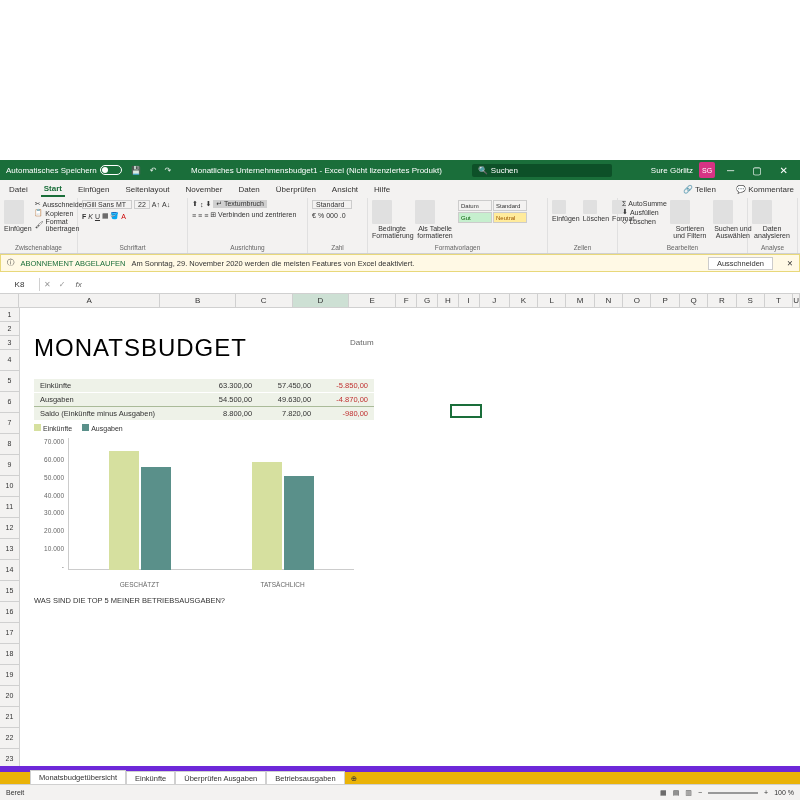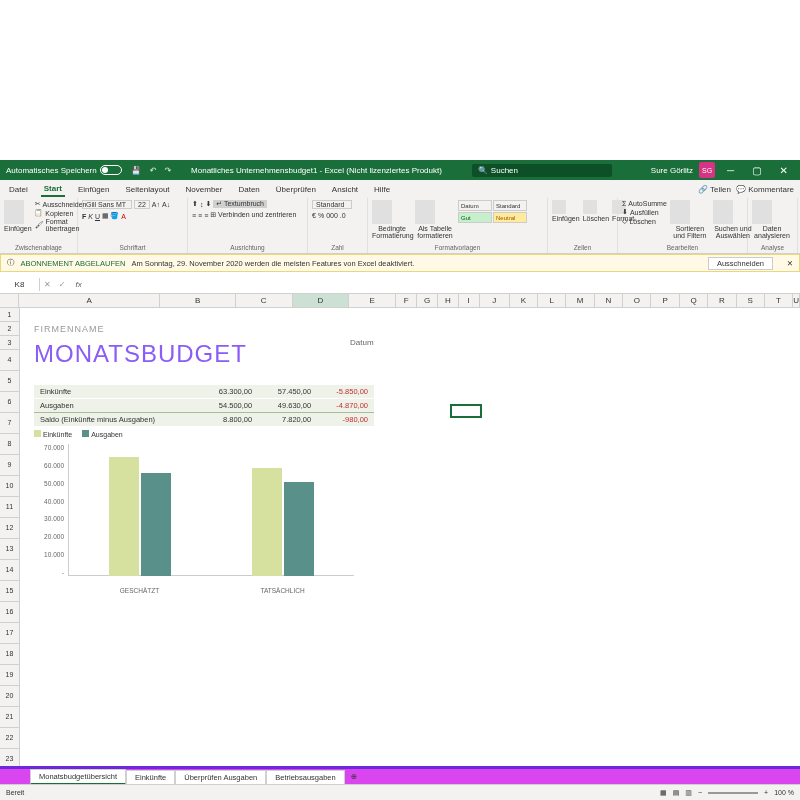--- a/index.html
+++ b/index.html
@@ -12,21 +12,21 @@
 .titlebar .qat{display:flex;gap:8px;margin-left:10px}
 .titlebar .qat span{opacity:.85}
 .titlebar .doc{margin-left:20px}
 .titlebar .search{margin-left:30px;background:#0d5028;padding:2px 6px;border-radius:2px;display:flex;align-items:center;gap:3px;width:140px}
 .titlebar .user{margin-left:auto;display:flex;align-items:center;gap:6px}
 .titlebar .avatar{width:16px;height:16px;background:#d63384;border-radius:2px;display:flex;align-items:center;justify-content:center;font-size:7px}
 .titlebar .wbtn{padding:0 6px;font-size:10px}
 .tabs{position:absolute;top:180px;left:0;right:0;height:18px;background:#f3f2f1;display:flex;align-items:center;padding:0 6px;font-size:8px;gap:10px}
 .tabs .tab{padding:2px 3px;cursor:pointer;color:#323130}
 .tabs .tab.active{border-bottom:2px solid #1a6e3a;color:#1a6e3a;font-weight:600}
-.tabs .right{margin-left:auto;display:flex;gap:5px}
+.tabs .right{margin-left:auto;display:flex;gap:20px}
 .ribbon{position:absolute;top:198px;left:0;right:0;height:56px;background:#f3f2f1;border-bottom:1px solid #d0d0d0;display:flex;font-size:7px;overflow:hidden}
 .rgroup{border-right:1px solid #e0e0e0;padding:2px 4px;display:flex;flex-direction:column;justify-content:space-between}
 .rgroup .label{text-align:center;color:#666;font-size:6.5px;margin-top:1px}
 .rgroup .content{display:flex;gap:3px;flex:1;align-items:flex-start}
 .rcol{display:flex;flex-direction:column;gap:1px}
 .rrow{display:flex;gap:2px;align-items:center}
 .ricon{width:14px;height:14px;background:#e0e0e0;border-radius:1px}
 .ricon.lg{width:20px;height:24px}
 .notice{position:absolute;top:254px;left:0;right:0;height:18px;background:#fff9e5;border:1px solid #e8d87a;display:flex;align-items:center;padding:0 6px;font-size:7.5px;gap:6px}
 .notice .badge{color:#1a6e3a;font-weight:400}
@@ -38,21 +38,21 @@
 .colhdr{position:absolute;top:294px;left:0;right:0;height:14px;background:#f3f2f1;border-bottom:1px solid #d0d0d0;display:flex;font-size:8px}
 .colhdr .rh{width:20px;border-right:1px solid #d0d0d0}
 .colhdr .c{border-right:1px solid #d0d0d0;text-align:center;line-height:14px;color:#333}
 .colhdr .c.sel{background:#cde0d4}
 .sheet{position:absolute;top:308px;left:0;right:0;bottom:34px;display:flex;overflow:hidden;background:#fff}
 .rownums{width:20px;background:#f3f2f1;border-right:1px solid #d0d0d0;display:flex;flex-direction:column}
 .rownums .rn{height:14px;border-bottom:1px solid #d0d0d0;text-align:center;font-size:7px;line-height:14px;color:#333}
 .rownums .rn:nth-child(n+4){height:auto;flex:0 0 auto;padding:3px 0}
 .cells{flex:1;position:relative;padding:6px 14px}
 .firmname{font-size:9px;color:#999;letter-spacing:1px;margin-top:10px}
-.monats{font-size:24px;color:#8b5cf6;letter-spacing:1px;font-weight:300;margin-top:6px}
+.monats{font-size:24px;color:#000000;letter-spacing:1px;font-weight:300;margin-top:20px}
 .datum{position:absolute;left:330px;top:30px;font-size:8px;color:#666}
 .btable{margin-top:16px;width:340px;border-collapse:collapse;font-size:7.5px}
 .btable th{background:#c8d8b8;padding:3px 6px;text-align:left;font-weight:600;color:#2a4030}
 .btable th:nth-child(n+2){text-align:right}
 .btable td{background:#eef2e8;padding:2px 6px;border-top:1px solid #fff}
 .btable td:nth-child(n+2){text-align:right}
 .btable .neg{color:#c03030}
 .btable tr:last-child td{border-top:1px solid #aabb99;}
 .overview{margin-top:12px;font-size:9px;color:#4a7a7a}
 .legend{display:flex;gap:10px;margin-top:4px;font-size:7px;align-items:center}
@@ -62,21 +62,21 @@
 .chart{width:320px;height:150px;margin-top:6px;position:relative}
 .chart .yaxis{position:absolute;left:0;top:0;bottom:18px;width:30px;display:flex;flex-direction:column-reverse;justify-content:space-between;font-size:6.5px;text-align:right;color:#666}
 .chart .plot{position:absolute;left:34px;right:0;top:0;bottom:18px;border-left:1px solid #ccc;border-bottom:1px solid #ccc}
 .chart .bars{position:absolute;left:34px;right:0;top:0;bottom:18px;display:flex;justify-content:space-around;align-items:flex-end}
 .chart .bgroup{display:flex;gap:2px;align-items:flex-end;width:80px;justify-content:center}
 .chart .bar{width:30px}
 .chart .bar.e{background:#d6e09f}
 .chart .bar.a{background:#5a908a}
 .chart .xlabels{position:absolute;left:34px;right:0;bottom:0;display:flex;justify-content:space-around;font-size:6.5px;color:#666}
 .top5{margin-top:8px;font-size:7.5px;color:#333}
-.sheettabs{position:absolute;bottom:16px;left:0;right:0;height:18px;background:#d946ef;border-top:3px solid #6d28d9;display:flex;align-items:center;font-size:7.5px;padding-left:30px}
+.sheettabs{position:absolute;bottom:16px;left:0;right:0;height:18px;background:#eab308;border-top:6px solid #6d28d9;display:flex;align-items:center;font-size:7.5px;padding-left:30px}
 .sheettabs .stab{padding:2px 8px;background:#fff;border:1px solid #d0d0d0;border-bottom:none;margin-right:0}
 .sheettabs .stab.active{border-bottom:2px solid #1a6e3a}
 .sheettabs .add{padding:2px 6px}
 .status{position:absolute;bottom:0;left:0;right:0;height:16px;background:#f3f2f1;border-top:1px solid #d0d0d0;display:flex;align-items:center;font-size:7px;padding:0 6px}
 .status .r{margin-left:auto;display:flex;gap:6px;align-items:center}
 .selcell{position:absolute;border:2px solid #1a6e3a;width:32px;height:14px}
 .styles{display:flex;flex-direction:column;gap:1px}
 .styles .srow{display:flex;gap:1px}
 .styles .scell{width:34px;height:11px;border:1px solid #ccc;font-size:6px;display:flex;align-items:center;padding:0 2px}
 </style>
@@ -337,21 +337,20 @@
         <div class="rn">16</div>
         <div class="rn">17</div>
         <div class="rn">18</div>
         <div class="rn">19</div>
         <div class="rn">20</div>
         <div class="rn">21</div>
         <div class="rn">22</div>
         <div class="rn">23</div>
       </div>
   <div class="cells">
-    <div class="firmname">FIRMENNAME</div>
     <div class="monats">MONATSBUDGET</div>
     <div class="datum">Datum</div>
     <table class="btable">
       <tbody>
       <tr>
               <td>Einkünfte</td>
               <td>63.300,00</td>
               <td>57.450,00</td>
               <td class="neg">-5.850,00</td>
             </tr>
@@ -393,20 +392,21 @@
             <div class="bgroup">
               <div class="bar e" style="height: 108.334px;"></div>
               <div class="bar a" style="height: 93.588px;"></div>
             </div>
           </div>
       <div class="xlabels" id="xlabels">
             <div style="width: 80px; text-align: center;">GESCHÄTZT</div>
             <div style="width: 80px; text-align: center;">TATSÄCHLICH</div>
           </div>
     </div>
+    <div class="top5">WAS SIND DIE TOP 5 MEINER BETRIEBSAUSGABEN?</div>
     <div class="selcell" style="left:430px;top:96px"></div>
   </div>
 </div>
 
 <div class="sheettabs">
   <span class="stab active">Monatsbudgetübersicht</span>
   <span class="stab">Einkünfte</span>
   <span class="stab">Überprüfen Ausgaben</span>
   <span class="stab">Betriebsausgaben</span>
   <span class="add">⊕</span>

